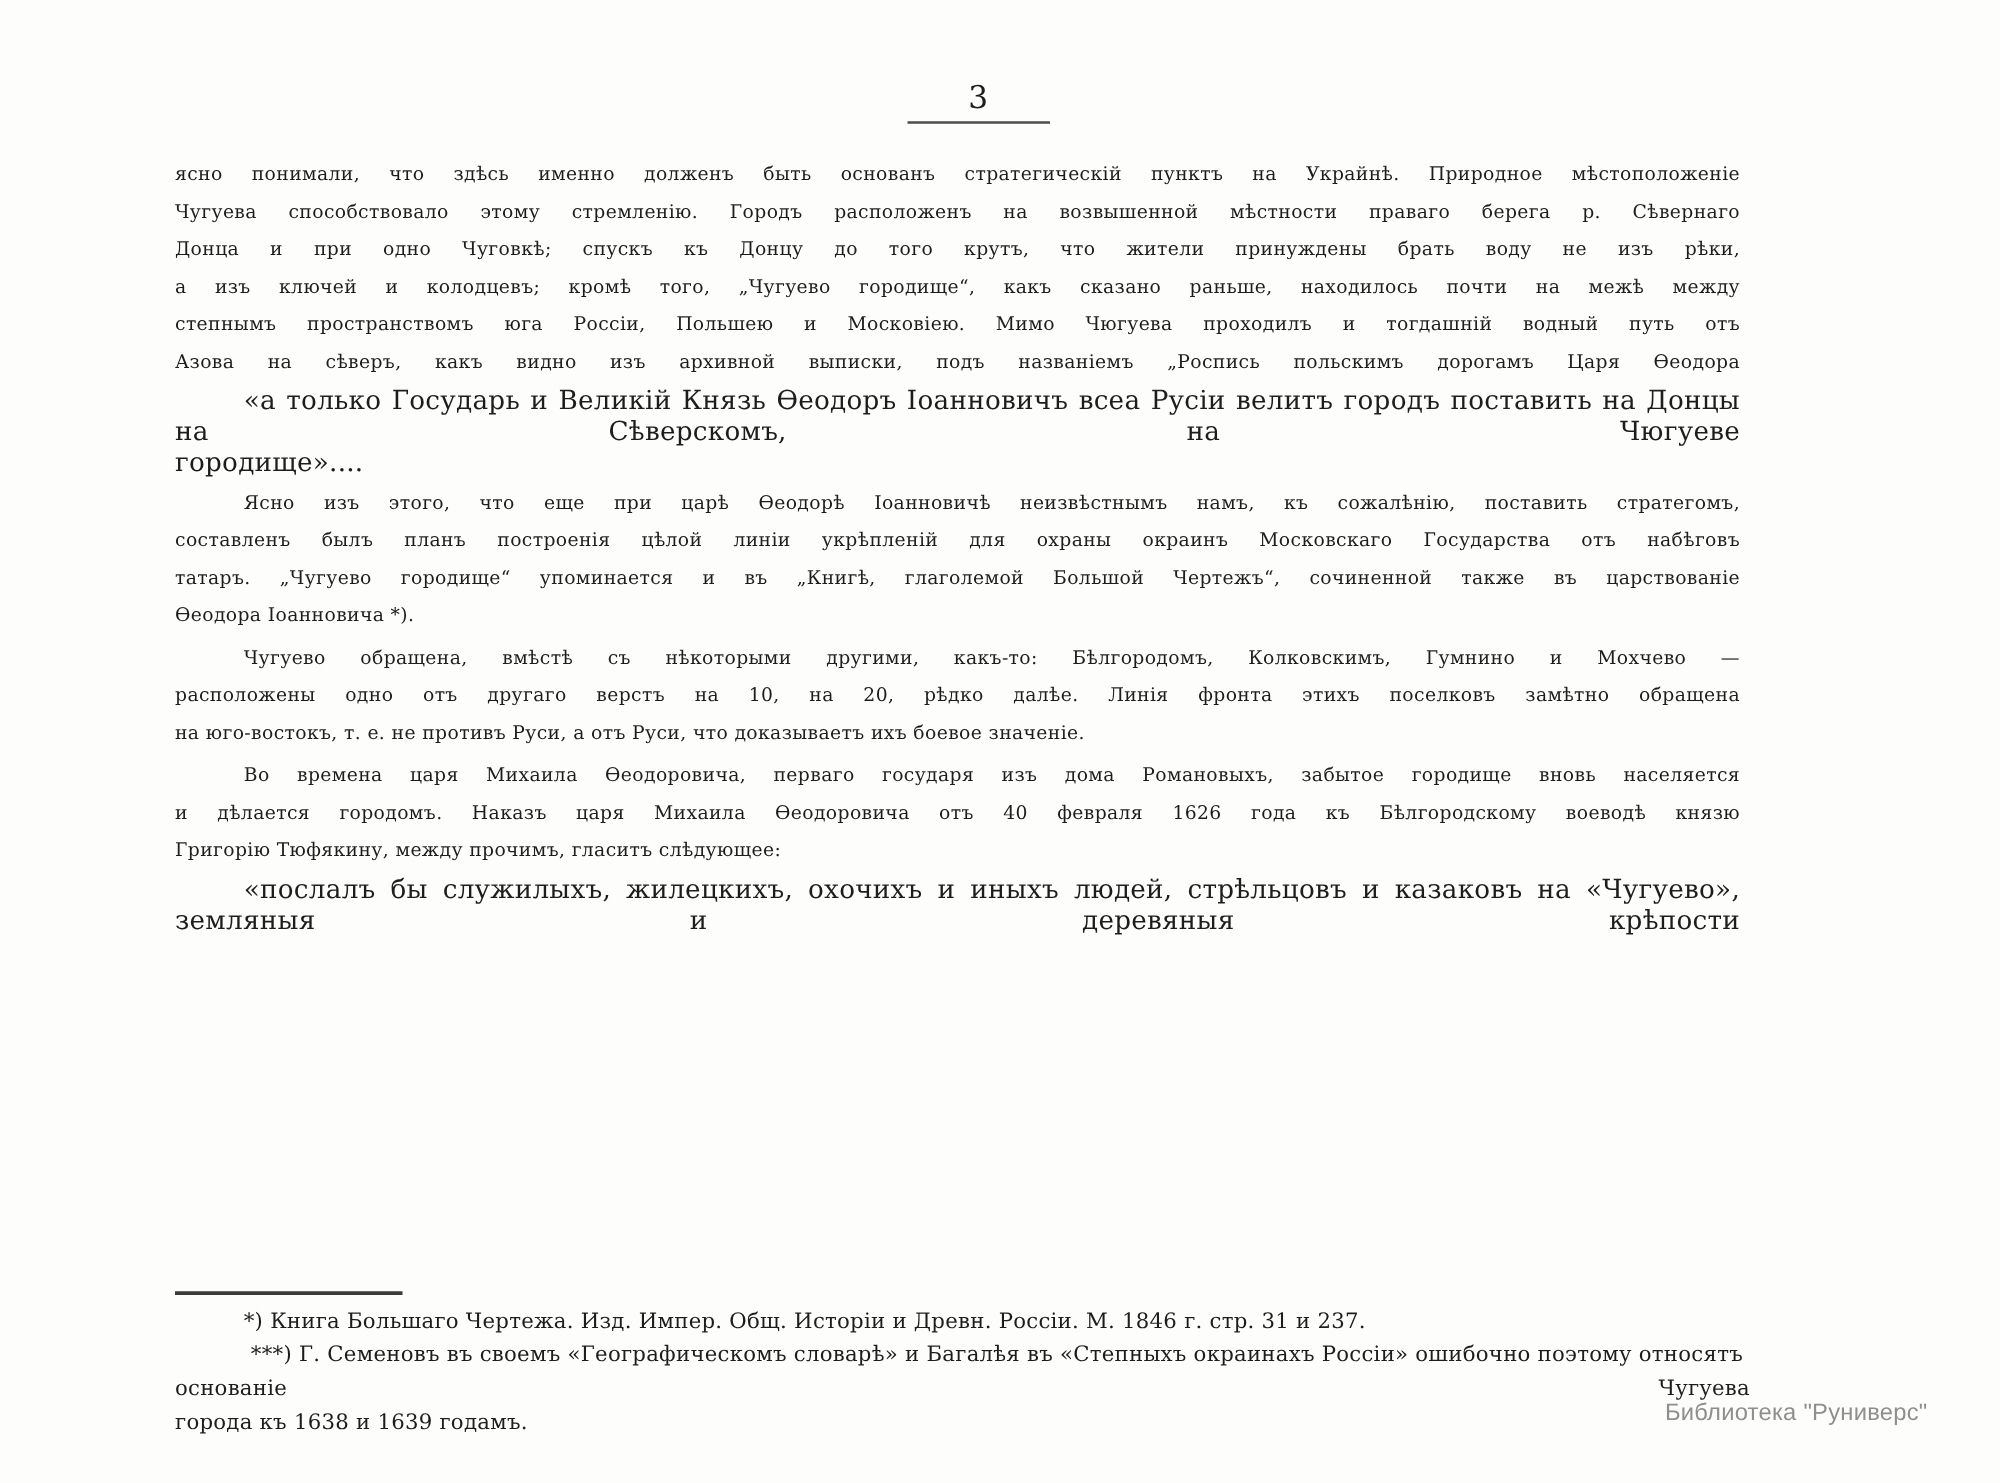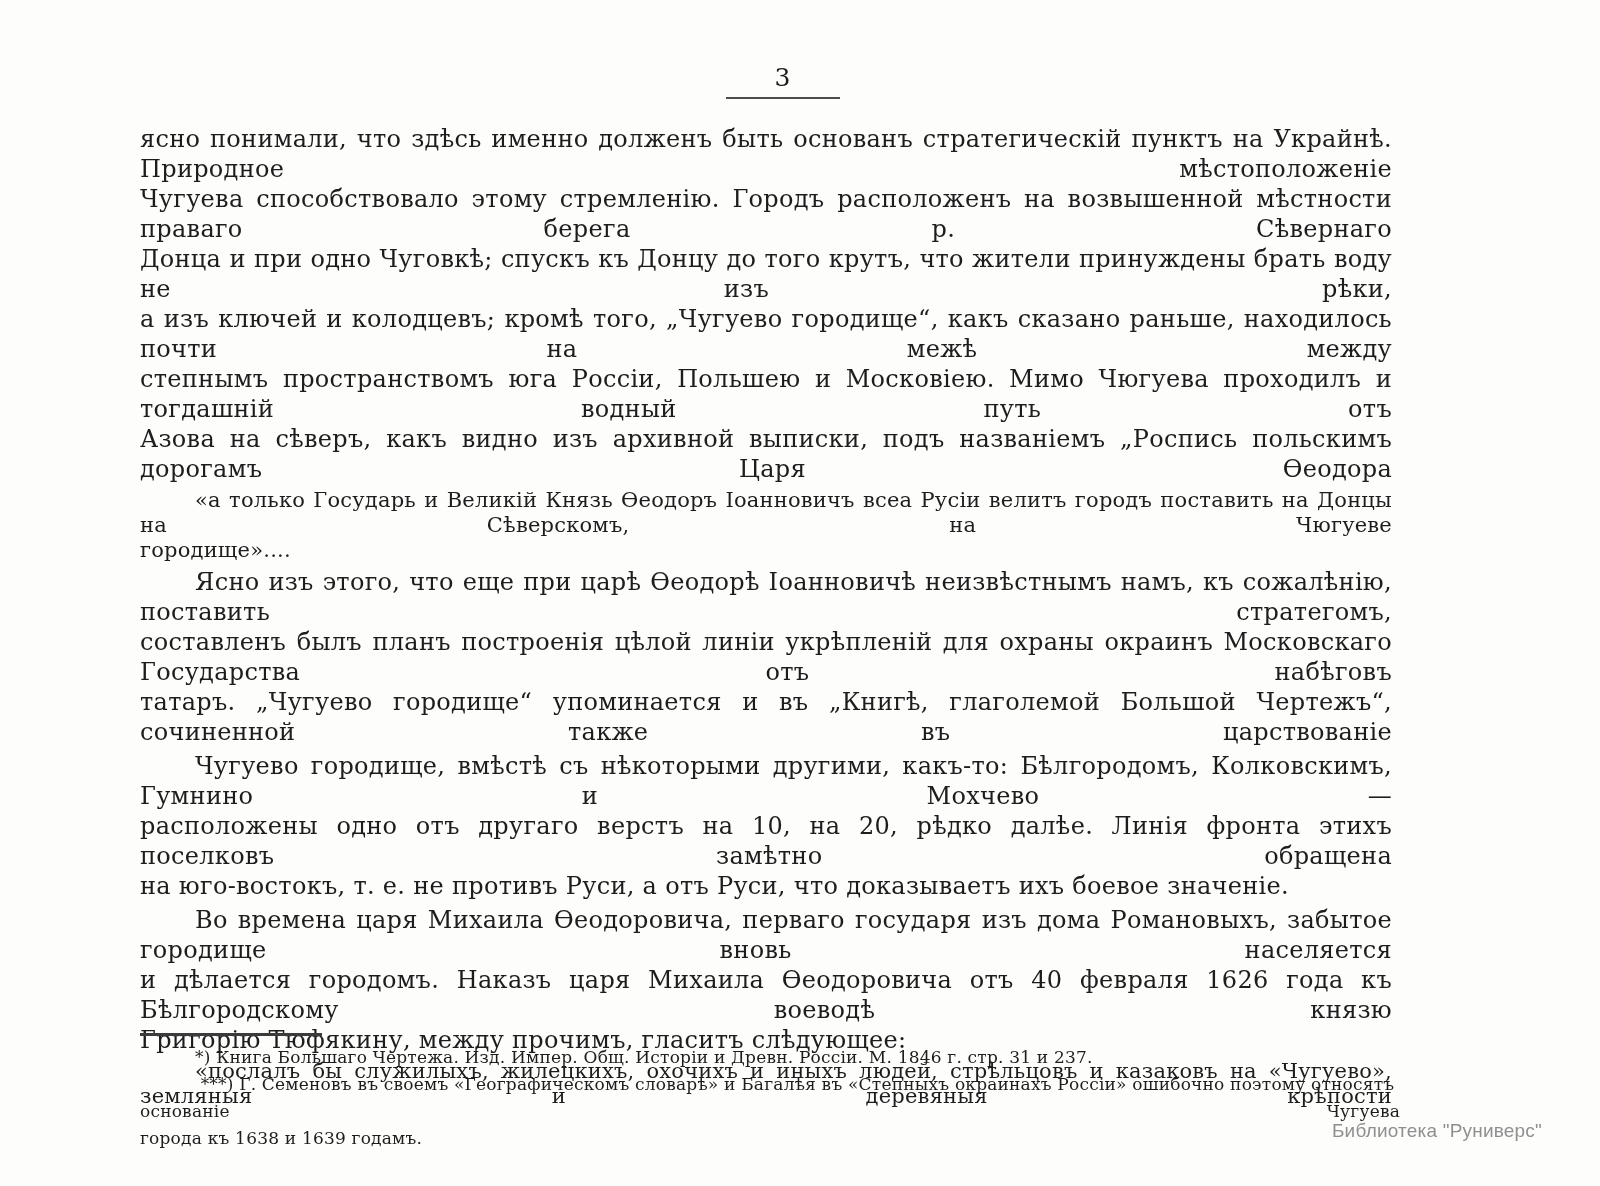--- a/index.html
+++ b/index.html
@@ -32,21 +32,21 @@
   .text-body {
     position: absolute;
     left: 140px;
     top: 124px;
     width: 1252px;
   }
   .block { margin: 0; }
   .block.paragraph, .block.quote { margin-top: 4px; }
   .block.continuation { margin-top: 0; }
   .line {
-    font-size: 24px;
+    font-size: 15px;
     line-height: 30px;
     letter-spacing: 0.3px;
     text-align: justify;
     text-align-last: justify;
     overflow: hidden;
     white-space: normal;
   }
   .block.quote .line {
     font-size: 21px;
     line-height: 25px;
@@ -107,23 +107,24 @@
         <div class="line">Азова на сѣверъ, какъ видно изъ архивной выписки, подъ названіемъ „Роспись польскимъ дорогамъ Царя Ѳеодора</div>
       </div>
       <div class="block quote">
         <div class="line indent">«а только Государь и Великій Князь Ѳеодоръ Іоанновичъ всеа Русіи велитъ городъ поставить на Донцы на Сѣверскомъ, на Чюгуеве</div>
         <div class="line last">городище»....</div>
       </div>
       <div class="block paragraph">
         <div class="line indent">Ясно изъ этого, что еще при царѣ Ѳеодорѣ Іоанновичѣ неизвѣстнымъ намъ, къ сожалѣнію, поставить стратегомъ,</div>
         <div class="line">составленъ былъ планъ построенія цѣлой линіи укрѣпленій для охраны окраинъ Московскаго Государства отъ набѣговъ</div>
         <div class="line">татаръ. „Чугуево городище“ упоминается и въ „Книгѣ, глаголемой Большой Чертежъ“, сочиненной также въ царствованіе</div>
+        <div class="line last">Ѳеодора Іоанновича *).</div>
       </div>
       <div class="block paragraph">
-        <div class="line indent">Чугуево городище, вмѣстѣ съ нѣкоторыми другими, какъ-то: Бѣлгородомъ, Колковскимъ, Гумнино и Мохчево —</div>
+        <div class="line indent">Чугуево обращена, вмѣстѣ съ нѣкоторыми другими, какъ-то: Бѣлгородомъ, Колковскимъ, Гумнино и Мохчево —</div>
         <div class="line">расположены одно отъ другаго верстъ на 10, на 20, рѣдко далѣе. Линія фронта этихъ поселковъ замѣтно обращена</div>
         <div class="line last">на юго-востокъ, т. е. не противъ Руси, а отъ Руси, что доказываетъ ихъ боевое значеніе.</div>
       </div>
       <div class="block paragraph">
         <div class="line indent">Во времена царя Михаила Ѳеодоровича, перваго государя изъ дома Романовыхъ, забытое городище вновь населяется</div>
         <div class="line">и дѣлается городомъ. Наказъ царя Михаила Ѳеодоровича отъ 40 февраля 1626 года къ Бѣлгородскому воеводѣ князю</div>
         <div class="line last">Григорію Тюфякину, между прочимъ, гласитъ слѣдующее:</div>
       </div>
       <div class="block quote">
         <div class="line indent">«послалъ бы служилыхъ, жилецкихъ, охочихъ и иныхъ людей, стрѣльцовъ и казаковъ на «Чугуево», земляныя и деревяныя крѣпости</div>

